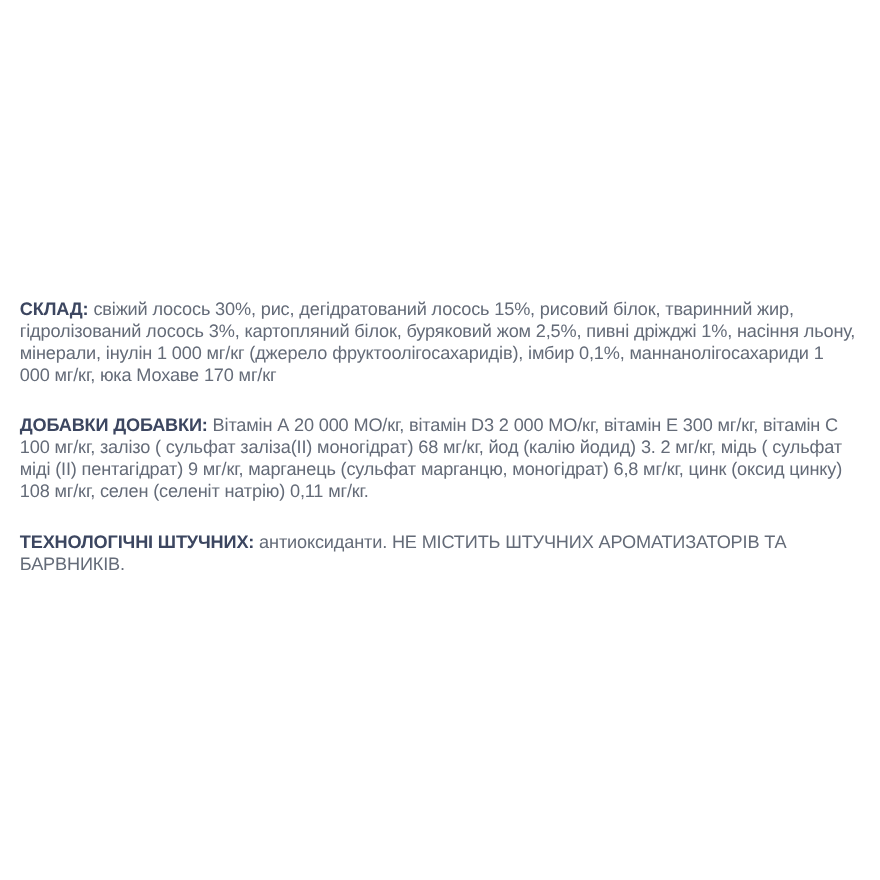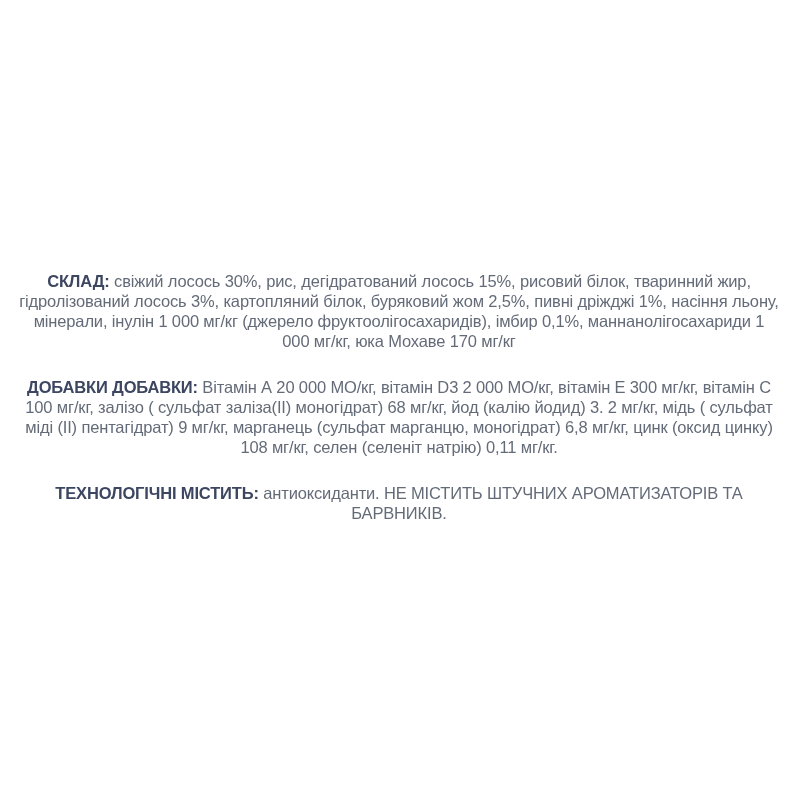--- a/index.html
+++ b/index.html
@@ -16,21 +16,20 @@
   }
   .content {
     position: absolute;
     left: 18px;
     top: 271px;
     width: 762px;
     font-size: 16.5px;
     line-height: 20px;
     letter-spacing: -0.15px;
     color: #646b78;
-    text-align: center;
   }
   .para {
     margin: 0 0 26px 0;
   }
   .head {
     font-weight: bold;
     color: #3c4660;
   }
 </style>
 </head>
@@ -39,16 +38,16 @@
 <div class="content">
   <p class="para">
     <span class="head">СКЛАД:</span>
     <span>свіжий лосось 30%, рис, дегідратований лосось 15%, рисовий білок, тваринний жир, гідролізований лосось 3%, картопляний білок, буряковий жом 2,5%, пивні дріжджі 1%, насіння льону, мінерали, інулін 1 000 мг/кг (джерело фруктоолігосахаридів), імбир 0,1%, маннанолігосахариди 1 000 мг/кг, юка Мохаве 170 мг/кг</span>
   </p>
   <p class="para">
     <span class="head">ДОБАВКИ ДОБАВКИ:</span>
     <span>Вітамін А 20 000 МО/кг, вітамін D3 2 000 МО/кг, вітамін Е 300 мг/кг, вітамін С 100 мг/кг, залізо ( сульфат заліза(II) моногідрат) 68 мг/кг, йод (калію йодид) 3. 2 мг/кг, мідь ( сульфат міді (II) пентагідрат) 9 мг/кг, марганець (сульфат марганцю, моногідрат) 6,8 мг/кг, цинк (оксид цинку) 108 мг/кг, селен (селеніт натрію) 0,11 мг/кг.</span>
   </p>
   <p class="para">
-    <span class="head">ТЕХНОЛОГІЧНІ МІСТИТЬ:</span>
+    <span class="head">ТЕХНОЛОГІЧНІ ШТУЧНИХ:</span>
     <span>антиоксиданти. НЕ МІСТИТЬ ШТУЧНИХ АРОМАТИЗАТОРІВ ТА БАРВНИКІВ.</span>
   </p>
 </div>
 
 </body></html>

